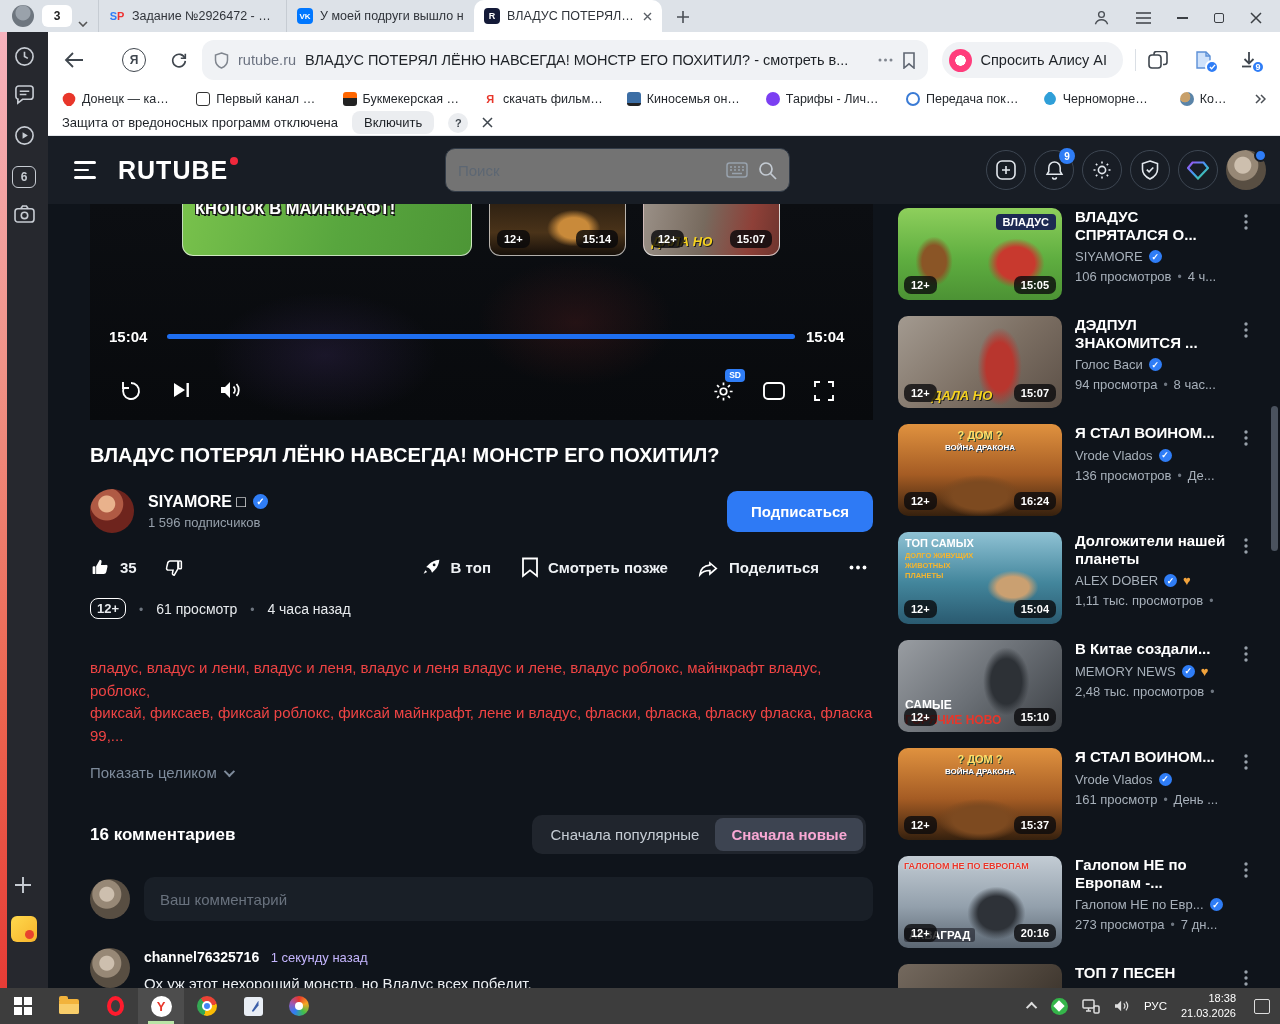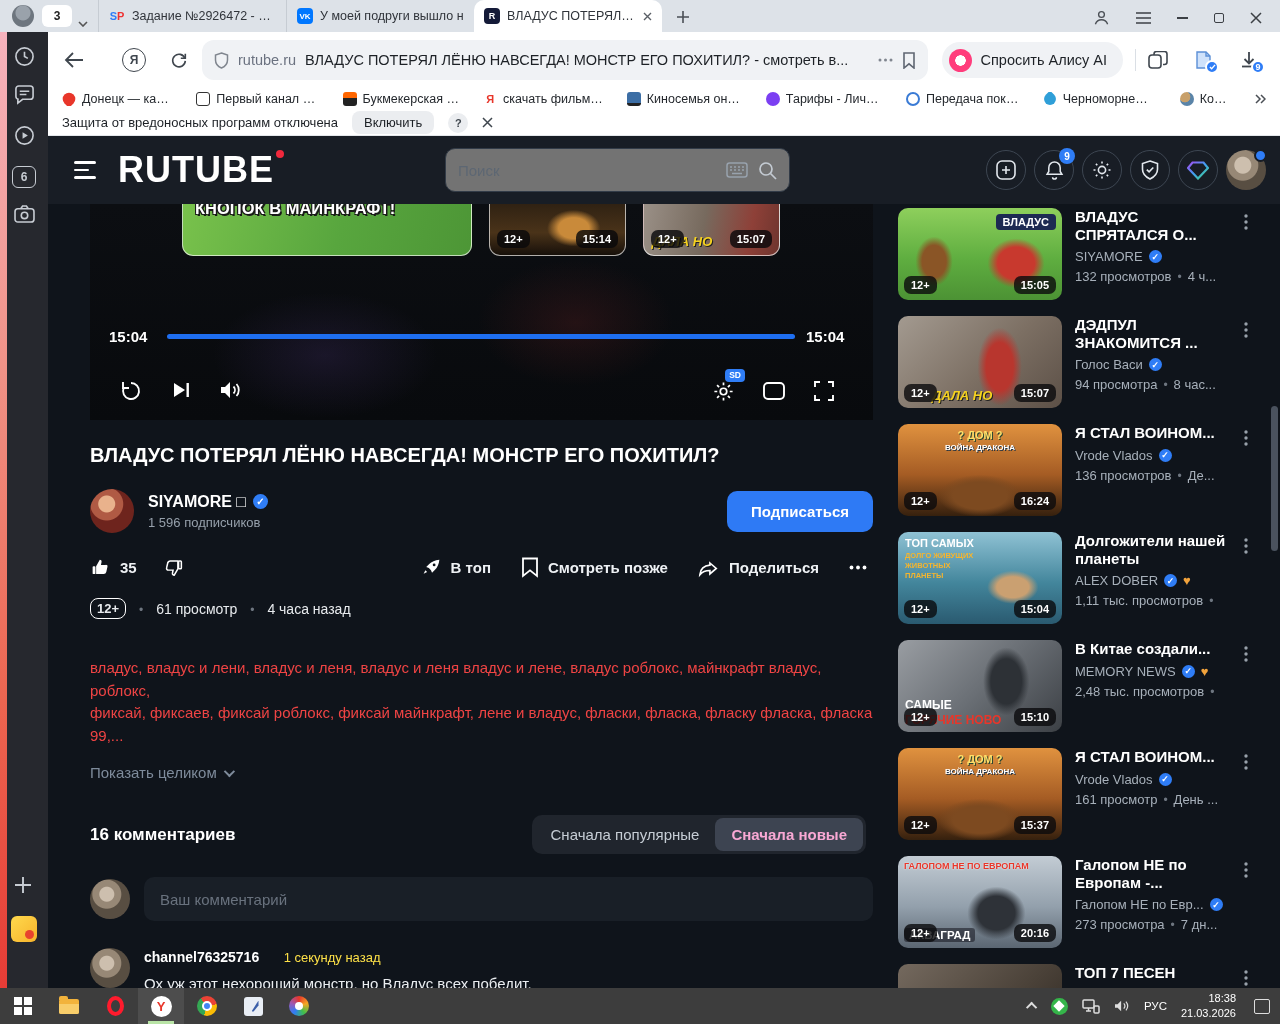--- a/index.html
+++ b/index.html
@@ -55,21 +55,21 @@
   .side-six { position:absolute; left:12px; width:24px; height:22px; border:1.6px solid #c7ccd3; border-radius:6px; color:#c7ccd3; font-size:12px; font-weight:700; display:flex; align-items:center; justify-content:center; }
   .promo-sq { position:absolute; left:11px; width:26px; height:26px; border-radius:6px; background:linear-gradient(135deg,#ffd94d,#f7b32b); }
   .promo-sq::after { content:""; position:absolute; right:3px; bottom:3px; width:9px; height:9px; border-radius:50%; background:#e8432e; }
 
   
   .page { position:absolute; top:136px; left:48px; width:1232px; height:852px; background:#0f141b; color:#fff; overflow:hidden; }
   .rheader { position:absolute; top:0; left:0; width:100%; height:68px; background:#181d25; display:flex; align-items:center; }
   .burger { margin-left:26px; display:flex; flex-direction:column; gap:5px; }
   .burger span { height:2.5px; background:#fff; border-radius:2px; }
   .burger .b1{width:22px}.burger .b2{width:15px}.burger .b3{width:22px}
-  .rlogo { margin-left:22px; font-size:36px; font-weight:800; letter-spacing:1px; color:#fff; position:relative; padding-right:10px; }
+  .rlogo { margin-left:22px; font-size:25px; font-weight:800; letter-spacing:1px; color:#fff; position:relative; padding-right:10px; }
   .rlogo i { position:absolute; top:1px; right:0; width:8px; height:8px; border-radius:50%; background:#f0283c; }
   .rsearch { position:absolute; left:397px; top:12px; width:345px; height:44px; border:1px solid #323b47; border-radius:10px; background:#737373; display:flex; align-items:center; padding:0 12px; gap:10px; }
   .rsearch input { flex:1; background:transparent; border:0; outline:0; color:#dfe4ea; font-size:15px; font-family:inherit; }
   .rsearch input::placeholder { color:#5d6773; }
   .hicons { position:absolute; right:14px; top:14px; display:flex; gap:8px; }
   .hic { width:40px; height:40px; border:1.5px solid #3d4652; border-radius:50%; display:flex; align-items:center; justify-content:center; color:#e3e8ee; position:relative; }
   .hic.avatar { border:none; background:radial-gradient(circle at 42% 38%, #cdbfae 0 8px, #978876 9px 15px, #584e42 16px); }
   .hic .bdg { position:absolute; top:-3px; right:-2px; min-width:16px; height:16px; border-radius:8px; background:#2f7df6; color:#fff; font-size:10px; font-weight:700; display:flex; align-items:center; justify-content:center; }
   .hic .dot-on { position:absolute; top:-1px; right:-1px; width:13px; height:13px; border-radius:50%; background:#2f7df6; border:2px solid #181d25; }
 
@@ -116,21 +116,21 @@
   .sortbox { margin-left:auto; margin-right:7px; background:#20252d; border-radius:10px; padding:3px; display:flex; }
   .sortopt { padding:8px 16px; font-size:15px; color:#c6cdd5; border-radius:8px; }
   .sortopt.active { background:#3d4451; color:#f9a8d4; font-weight:700; }
   .cinputrow { margin-top:23px; display:flex; align-items:center; gap:14px; }
   .dogav { width:40px; height:40px; border-radius:50%; background:radial-gradient(circle at 42% 38%, #cdbfae 0 7px, #978876 8px 14px, #584e42 15px); flex:none; }
   .cinput { flex:1; height:44px; background:#191f27; border:none; border-radius:10px; padding:0 16px; color:#e6e9ed; font-size:15px; font-family:inherit; outline:none; }
   .cinput::placeholder { color:#69727e; }
   .comment { margin-top:27px; display:flex; gap:14px; }
   .cbody { flex:1; }
   .cauthor { font-size:14px; font-weight:700; color:#fff; }
-  .ctime { font-size:13px; color:#fde047; margin-left:20px; font-weight:400; }
+  .ctime { font-size:13px; color:#c4b5fd; margin-left:7px; font-weight:400; }
   .ctext { margin-top:9px; font-size:15px; color:#eaedf0; }
 
   
   .reco { position:absolute; left:850px; top:72px; width:352px; bottom:0; overflow:hidden; }
   .ritem { position:relative; display:flex; gap:13px; height:92px; margin-bottom:16px; }
   .thumb { position:relative; width:164px; height:92px; border-radius:10px; overflow:hidden; flex:none; }
   .tbadge { position:absolute; bottom:6px; background:rgba(10,10,13,.8); color:#fff; font-size:11px; font-weight:700; padding:3px 7px; border-radius:7px; }
   .tbadge.age { left:6px; } .tbadge.dur { right:6px; }
   .rinfo { flex:1; min-width:0; padding-right:22px; }
   .rtitle { font-size:15px; font-weight:700; line-height:1.18; color:#fff; max-height:37px; overflow:hidden; }
@@ -635,21 +635,21 @@
         <span class="tbadge age">12+</span>
         <span class="tbadge dur">15:05</span>
       </div>
       <div class="rinfo">
         <div class="rtitle">ВЛАДУС СПРЯТАЛСЯ О...</div>
         <div class="rch">
             <span>SIYAMORE</span>
             <span class="vbadge" style="width:13px;height:13px;font-size:9px">✓</span>
           </div>
         <div class="rmeta">
-            <span>132 просмотров</span>
+            <span>106 просмотров</span>
             <span class="dot"></span>
             <span>4 ч...</span>
           </div>
       </div>
       <span class="kebab">
           <svg width="4" height="16" viewBox="0 0 4 16">
             <circle cx="2" cy="2" r="1.7" fill="#98a1ab"></circle>
             <circle cx="2" cy="8" r="1.7" fill="#98a1ab"></circle>
             <circle cx="2" cy="14" r="1.7" fill="#98a1ab"></circle>
           </svg>

